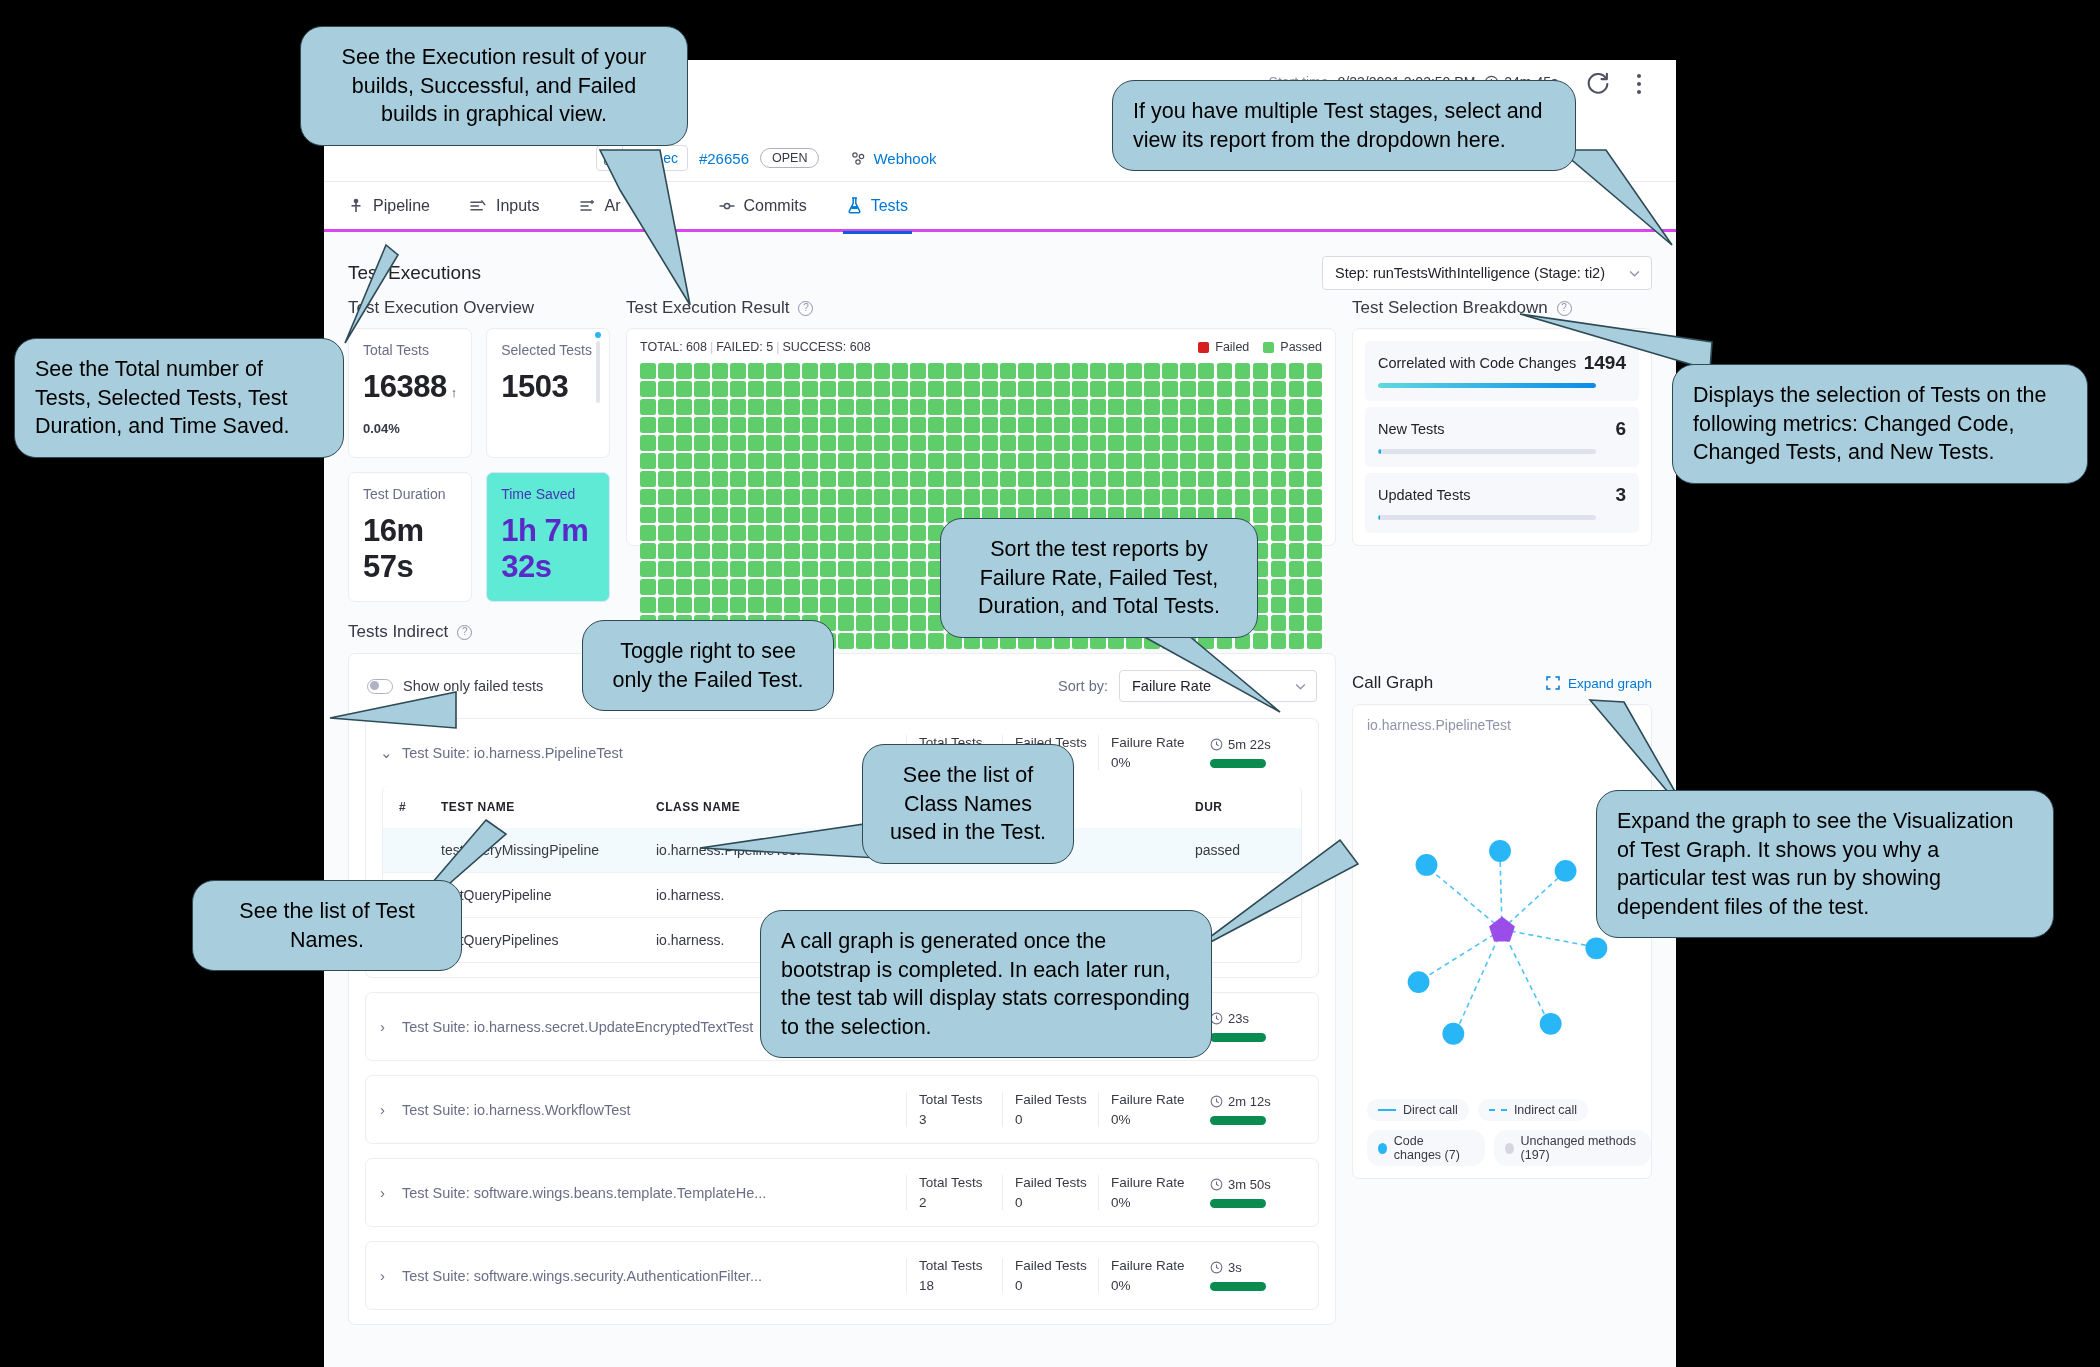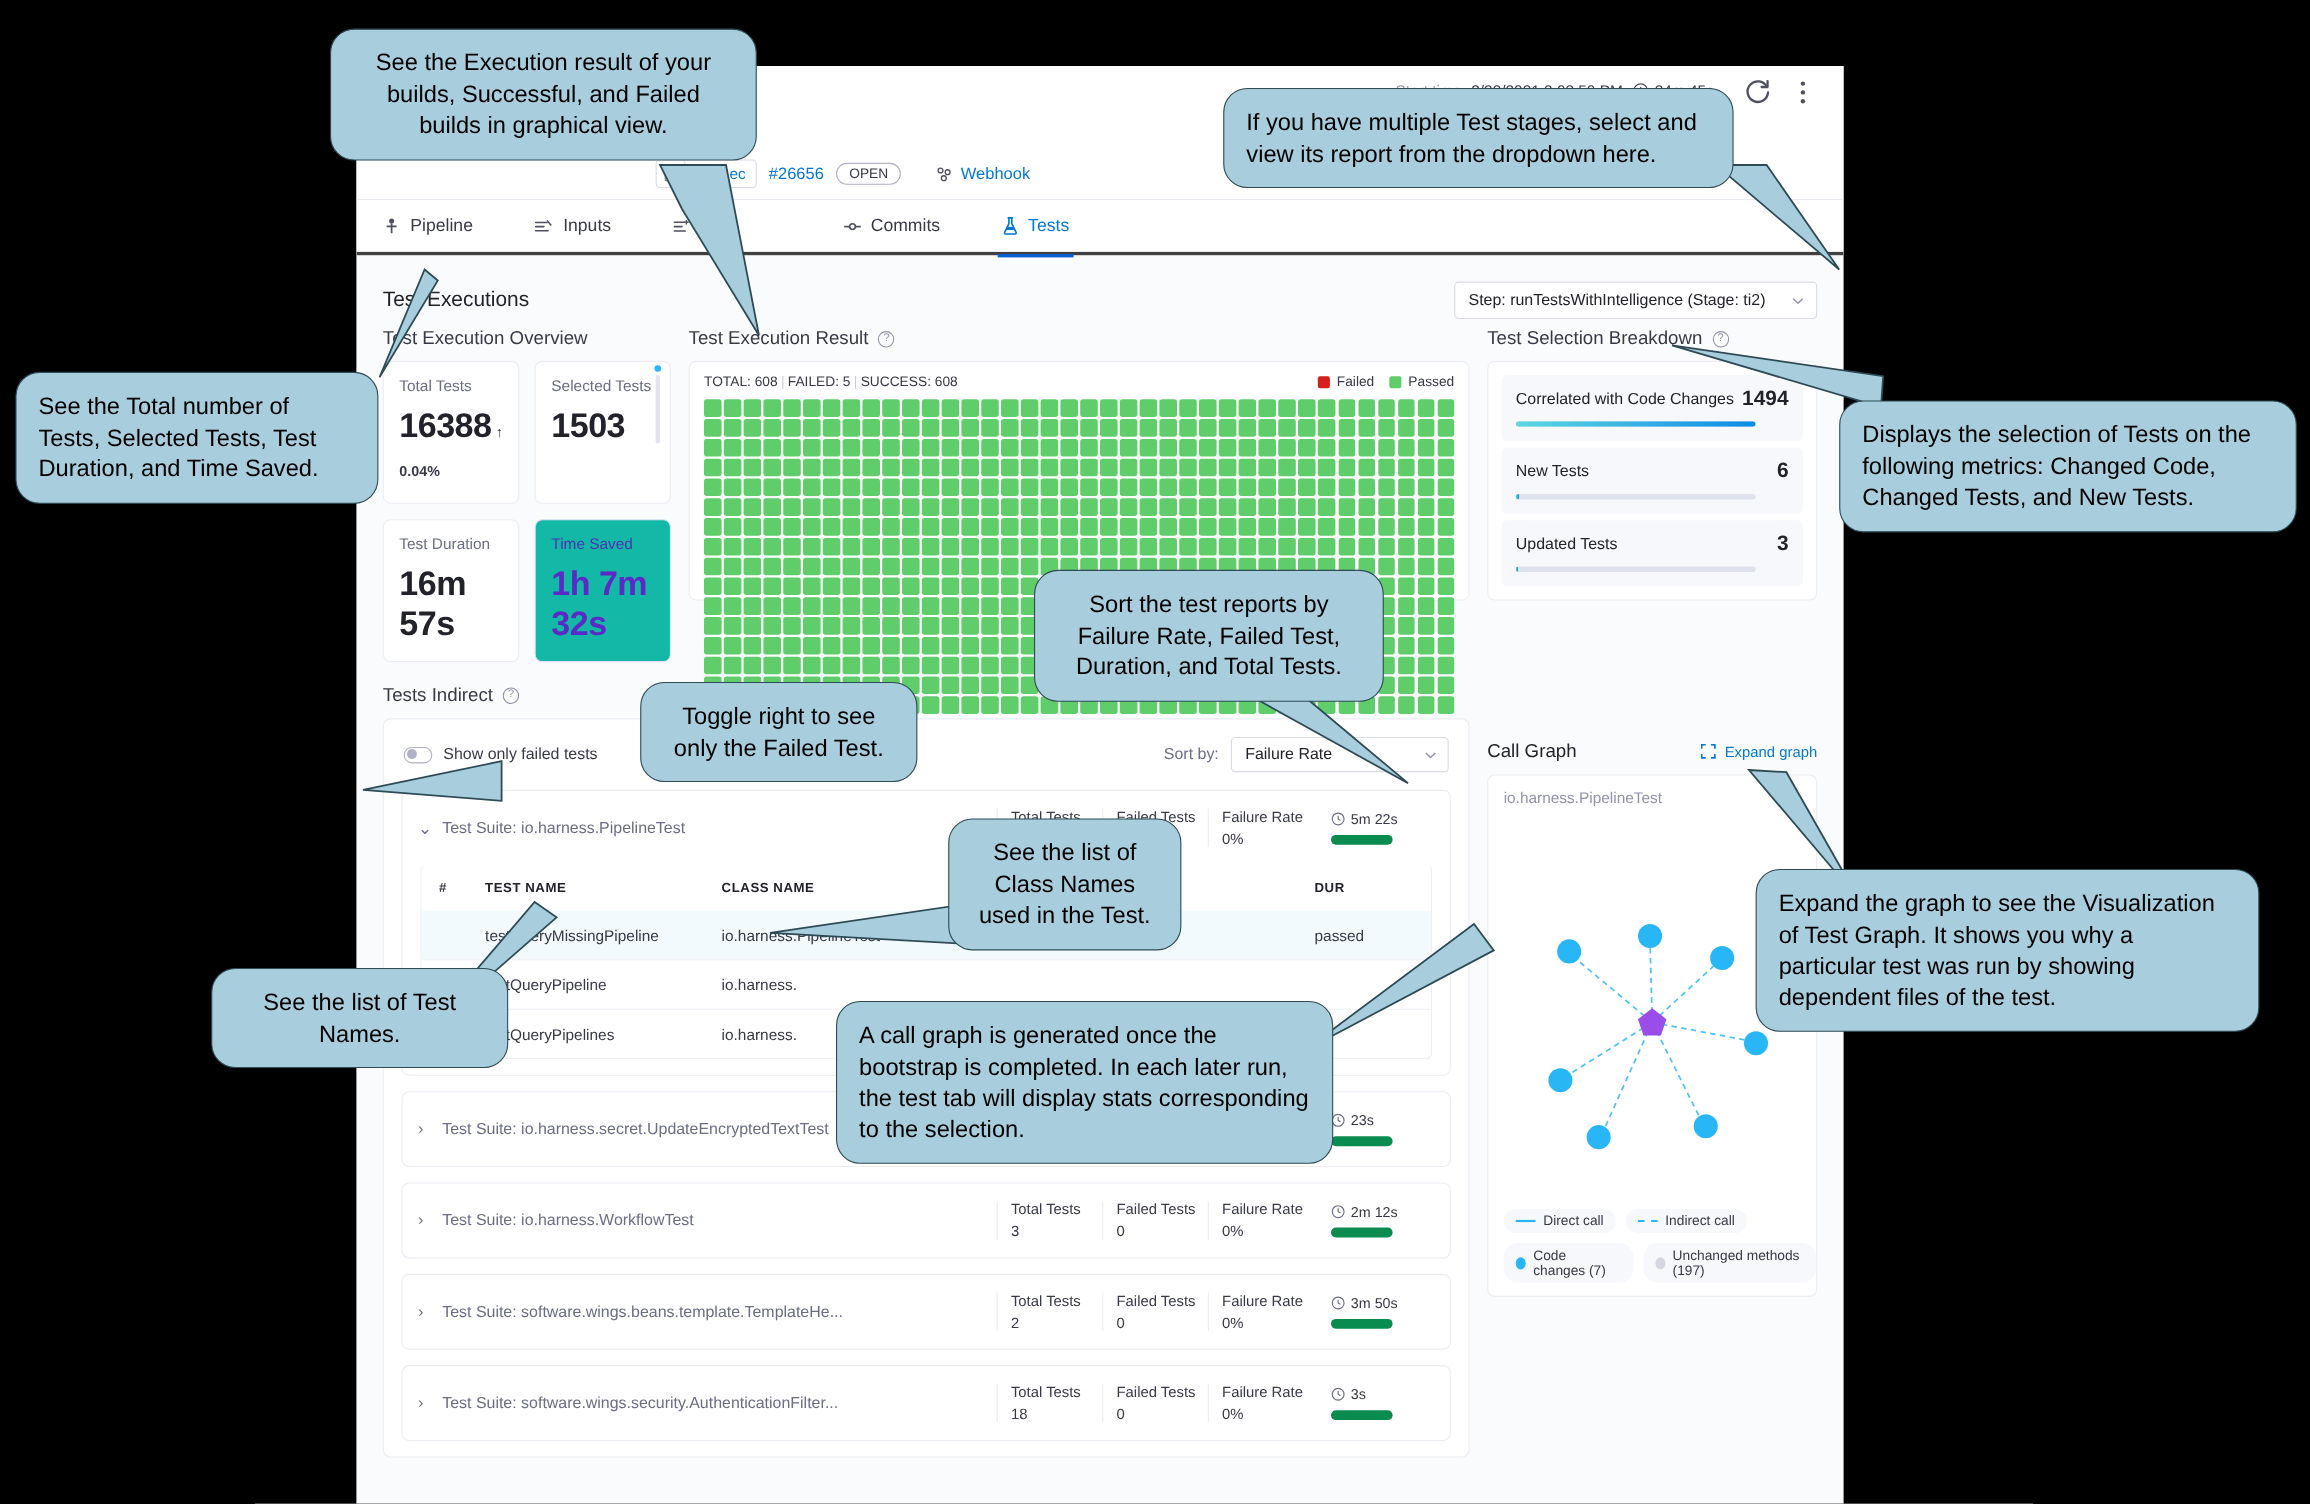--- a/index.html
+++ b/index.html
@@ -38,21 +38,21 @@
   .webhook { display: flex; align-items: center; gap: 7px; color: #0278d5; font-size: 15px; margin-left: 20px; }
 
   .starttime { position: absolute; right: 118px; top: 14px; display: flex; align-items: center; gap: 9px; font-size: 14px; color: #383946; white-space: nowrap; }
   .starttime .lbl { color: #9293ab; text-decoration: underline; }
   .dur { display: flex; align-items: center; gap: 5px; }
   .icon-refresh { position: absolute; right: 64px; top: 10px; width: 28px; height: 28px; color: #4f5162; }
   .icon-kebab { position: absolute; right: 26px; top: 10px; width: 22px; height: 28px; display: flex; flex-direction: column; align-items: center; justify-content: center; gap: 4px; }
   .icon-kebab i { width: 4px; height: 4px; border-radius: 50%; background: #4f5162; display: block; }
 
   
-  .tabs { position: relative; height: 50px; background: #fff; display: flex; align-items: center; padding-left: 24px; gap: 56px; border-bottom: 3px solid #404040; }
+  .tabs { position: relative; height: 50px; background: #fff; display: flex; align-items: center; padding-left: 24px; gap: 40px; border-bottom: 3px solid #d946ef; }
   .tab { display: flex; align-items: center; gap: 9px; font-size: 16px; color: #383946; height: 50px; position: relative; }
   .tab.active { color: #0278d5; }
   .tab.active::after { content: ""; position: absolute; left: -4px; right: -4px; bottom: -3px; height: 3px; background: #0b5ed7; }
 
   
   .content { padding: 16px 24px 0 24px; }
   .section-head { display: flex; align-items: center; justify-content: space-between; height: 50px; }
   .section-title { font-size: 19px; color: #22222a; }
   .step-select {
     width: 330px; height: 34px; border: 1px solid #d9dae5; border-radius: 4px; background: #fff;
@@ -63,21 +63,21 @@
   .col-title { font-size: 17px; color: #383946; display: flex; align-items: center; gap: 9px; margin-bottom: 10px; }
   .qmark { width: 15px; height: 15px; border: 1.3px solid #9293ab; border-radius: 50%; font-size: 10px; color: #9293ab; display: inline-flex; align-items: center; justify-content: center; line-height: 1; }
 
   
   .ov-grid { display: grid; grid-template-columns: 1fr 1fr; gap: 14px; width: 262px; }
   .card { background: #fff; border: 1px solid #eceDf3; border-radius: 7px; padding: 13px 14px 16px; min-height: 86px; }
   .card .lbl { font-size: 14px; color: #6b6d85; margin-bottom: 11px; }
   .card .val { font-size: 31px; font-weight: bold; color: #22222a; letter-spacing: -.5px; }
   .card .val small { font-size: 13px; font-weight: bold; color: #383946; margin-left: 4px; letter-spacing: 0; }
   .card.tall { min-height: 118px; }
-  .card.saved { background: #14b8a6; border-color: #e2e0fc; }
+  .card.saved { background: #5eead4; border-color: #e2e0fc; }
   .card.saved .lbl { color: #4834b5; }
   .card.saved .val { color: #5b29c7; line-height: 1.16; }
   .card.sel { position: relative; }
   .card.sel .scroll-ind { position: absolute; right: 9px; top: 12px; width: 4px; height: 62px; background: #e2e3ec; border-radius: 2px; }
   .card.sel .scroll-ind::before { content: ""; position: absolute; top: -9px; left: -1px; width: 6px; height: 6px; border-radius: 50%; background: #29b6f6; }
 
   
   .result-wrap { flex: 1; }
   .result-card { background: #fff; border: 1px solid #ecedf3; border-radius: 7px; padding: 11px 13px 13px; height: 218px; }
   .result-head { display: flex; align-items: center; justify-content: space-between; margin-bottom: 9px; }

